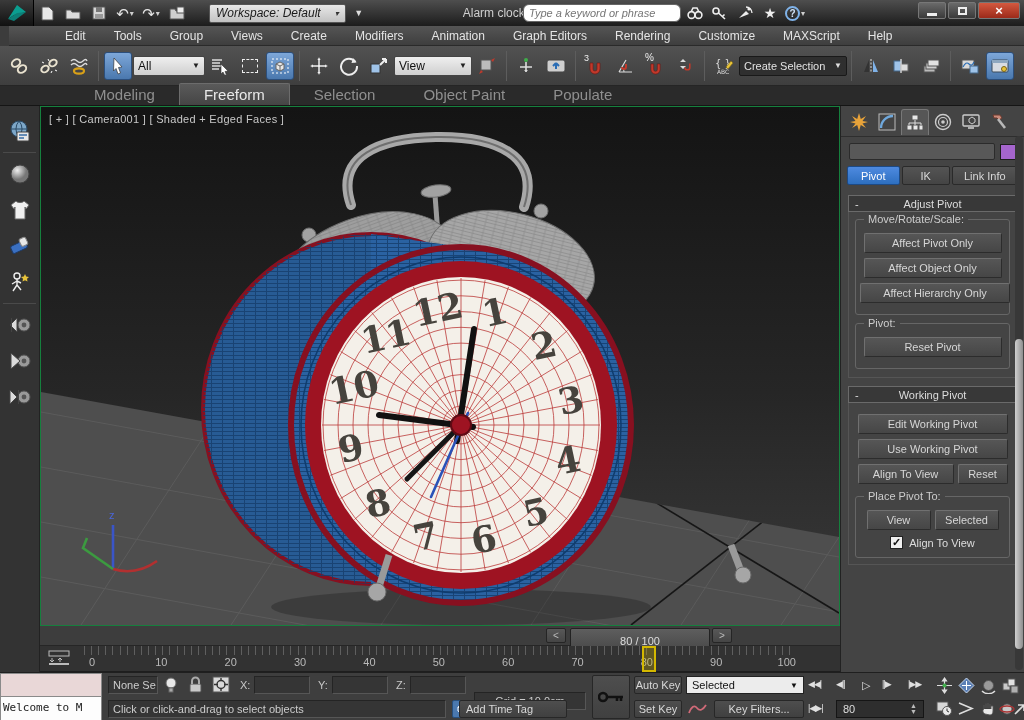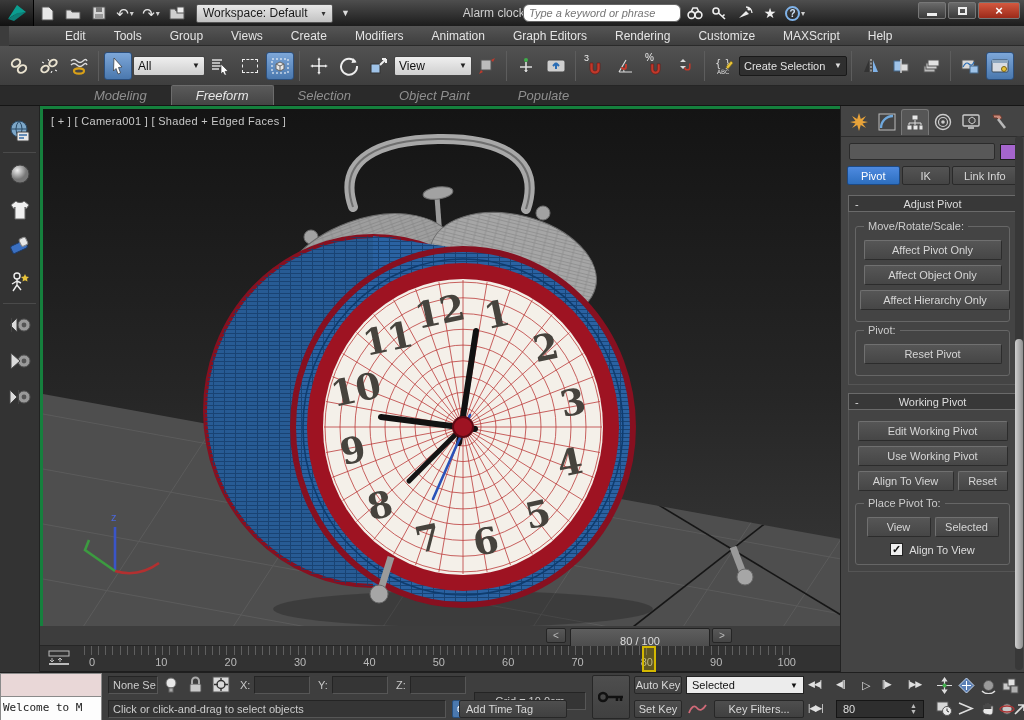--- a/index.html
+++ b/index.html
@@ -8,23 +8,23 @@
 
   
   #titlebar { height:26px; background:linear-gradient(180deg,#4e4e4e,#262626 80%,#1c1c1c);
     display:flex; align-items:center; position:relative; }
   #logo { width:34px; height:26px; background:linear-gradient(180deg,#3a3a3a,#111);
     border-right:1px solid #000; display:flex; align-items:center; justify-content:center; }
   .qa-btn { width:24px; height:20px; margin:0 1px; display:flex; align-items:center; justify-content:center;
     border-radius:2px; color:#d8d8d8; }
   .qa-btn svg { display:block; }
   .tiny-arrow { color:#cfcfcf; font-size:8px; margin-left:1px; }
-  #workspace { height:19px; margin-left:6px; padding:0 6px; display:flex; align-items:center;
+  #workspace { height:19px; margin-left:19px; padding:0 6px; display:flex; align-items:center;
     background:linear-gradient(180deg,#e8e8e8,#c2c2c2); border:1px solid #555; border-radius:2px;
-    color:#1a1a1a; font-size:12px; }
+    color:#1a1a1a; font-size:12px;font-style:italic; }
   #workspace .dd { margin-left:14px; font-size:8px; color:#333; }
   #win-title { position:absolute; left:50%; transform:translateX(-56%); color:#cfcfcf; font-size:12px; }
   #search-zone { position:absolute; right:218px; display:flex; align-items:center; }
   #search-input { width:158px; height:18px; background:#fff; border:1px solid #666; border-radius:6px;
     font-style:italic; color:#777; font-size:11px; padding:0 5px; font-family:"Liberation Sans",sans-serif; }
   .tb-ico { width:22px; height:20px; margin-left:3px; display:flex; align-items:center; justify-content:center; }
   #win-btns { position:absolute; right:4px; top:2px; display:flex; }
   .winb { width:28px; height:17px; margin-left:2px; border:1px solid #777; border-radius:2px;
     background:linear-gradient(180deg,#6a6a6a,#3a3a3a); display:flex; align-items:center; justify-content:center; }
   .winb.close { width:42px; background:linear-gradient(180deg,#d4593f,#9c2a1a); }
@@ -44,32 +44,32 @@
   .tbtn.active { background:linear-gradient(180deg,#7da7d9,#4a78ae); border:1px solid #2c4f7c; }
   .tsep { width:1px; height:30px; background:#2c2c2c; border-right:1px solid #5d5d5d; margin:0 4px; }
   .combo { height:20px; background:linear-gradient(180deg,#efefef,#cfcfcf); border:1px solid #444; border-radius:2px;
     color:#111; display:flex; align-items:center; padding:0 4px; font-size:12px; }
   .combo .dd { margin-left:auto; padding-left:8px; font-size:8px; color:#222; }
   .combo.dark { background:#2f2f2f; color:#e2e2e2; border:1px solid #191919; }
   .glyph { font-size:15px; color:#e6e6e6; line-height:1; }
 
   
   #ribbon { height:20px; background:#2a2a2a; display:flex; align-items:flex-end; padding-left:70px; border-bottom:1px solid #151515; }
-  .rtab { padding:2px 24px; color:#8f8f8f; font-size:13px;font-style:italic; }
+  .rtab { padding:2px 24px; color:#8f8f8f; font-size:15px; }
   .rtab.active { background:linear-gradient(180deg,#5a5a5a,#454545); border:1px solid #6c6c6c; border-bottom:none;
     border-radius:2px 2px 0 0; color:#e8e8e8; }
 
   
   #main { display:flex; height:566px; }
   #left-strip { width:40px; background:#333; border-right:1px solid #222; padding-top:6px; }
   .ls-btn { width:32px; height:34px; margin:2px auto; display:flex; align-items:center; justify-content:center; border-radius:3px; }
   .ls-sep { height:1px; background:#1f1f1f; border-bottom:1px solid #4a4a4a; margin:4px 3px; }
 
   #center-col { width:800px; display:flex; flex-direction:column; }
-  #viewport { position:relative; width:800px; height:520px; border:3px solid #15803d; background:#101010; }
+  #viewport { position:relative; width:800px; height:520px; border:1px solid #15803d; background:#101010; }
   #vp-label { position:absolute; top:6px; left:8px; color:#c8c8c8; font-size:11px; letter-spacing:.3px; z-index:5; }
   #vp-svg { position:absolute; inset:0; }
 
   
   #timeslider { height:20px; background:#3d3d3d; border-bottom:1px solid #262626; position:relative; }
   .ts-btn { position:absolute; top:2px; width:20px; height:15px; background:linear-gradient(180deg,#585858,#454545);
     border:1px solid #252525; border-radius:2px; color:#bbb; font-size:10px; display:flex; align-items:center; justify-content:center; }
   #ts-bar { position:absolute; left:530px; top:2px; width:140px; height:25px; background:linear-gradient(180deg,#5e5e5e,#474747);
     border:1px solid #222; border-radius:2px; color:#ddd; font-size:11px; display:flex; align-items:center; justify-content:center; }
   #trackbar { height:26px; background:#323232; position:relative; border-bottom:1px solid #1e1e1e; }
@@ -91,21 +91,21 @@
   #color-swatch { width:16px; height:16px; background:#a565cd; border:1px solid #1d1d1d; }
   #subtabs { display:flex; gap:2px; padding:2px 6px 6px 6px; }
   .subtab { flex:1; height:19px; background:linear-gradient(180deg,#545454,#444); border:1px solid #2a2a2a;
     border-radius:2px; color:#d8d8d8; display:flex; align-items:center; justify-content:center; }
   .subtab.active { background:linear-gradient(180deg,#4e8ae0,#2d6fc0); border-color:#1d4a85; color:#fff; }
   .rollout { margin:4px 7px 8px 7px; }
   .rollout-head { height:17px; background:#383838; border:1px solid #6a6a6a; color:#ddd;
     display:flex; align-items:center; justify-content:center; position:relative; font-size:11px; }
   .rollout-head .minus { position:absolute; left:6px; }
   .rollout-body { border:1px solid #555; border-top:none; padding:6px 4px 4px 4px; }
-  .group { border:1px solid #666; border-radius:3px; margin:8px 2px 8px 2px; padding:8px 4px 6px 4px; position:relative; }
+  .group { border:1px solid #666; border-radius:3px; margin:1px 2px 8px 2px; padding:8px 4px 6px 4px; position:relative; }
   .group-label { position:absolute; top:-7px; left:8px; background:#444; padding:0 4px; color:#ccc; }
   .pbtn { display:block; width:138px; height:20px; margin:5px auto; background:linear-gradient(180deg,#565656,#464646);
     border:1px solid #2c2c2c; border-top-color:#707070; border-left-color:#707070; border-radius:2px;
     color:#d6d6d6; font-size:11px; text-align:center; line-height:18px; }
   .btn-row { display:flex; gap:4px; justify-content:center; margin:5px 2px; }
   .btn-row .pbtn { margin:0; }
   .chk-row { display:flex; align-items:center; justify-content:center; gap:6px; margin:6px 0 2px 0; }
   .checkbox { width:13px; height:13px; background:#f0f0f0; border:1px solid #222; display:flex; align-items:center; justify-content:center;
     color:#111; font-size:11px; font-weight:bold; line-height:1; }
   #panel-scroll { position:absolute; right:1px; top:30px; bottom:2px; width:8px; background:#383838; border-radius:4px; }

